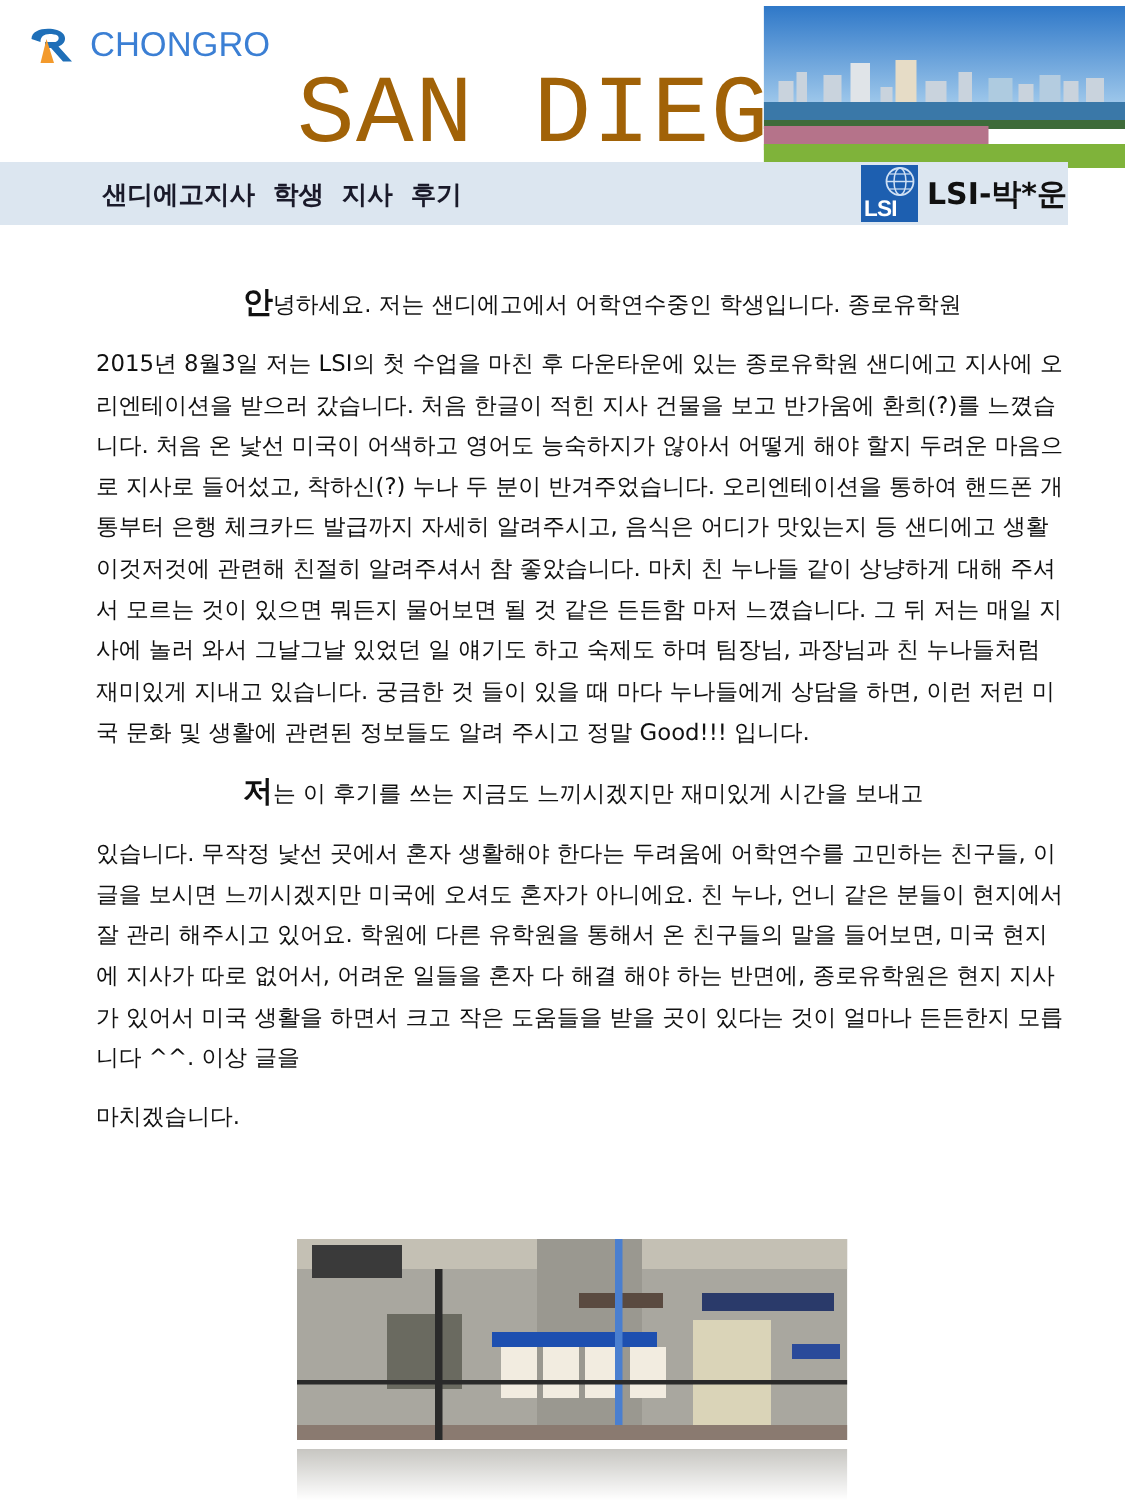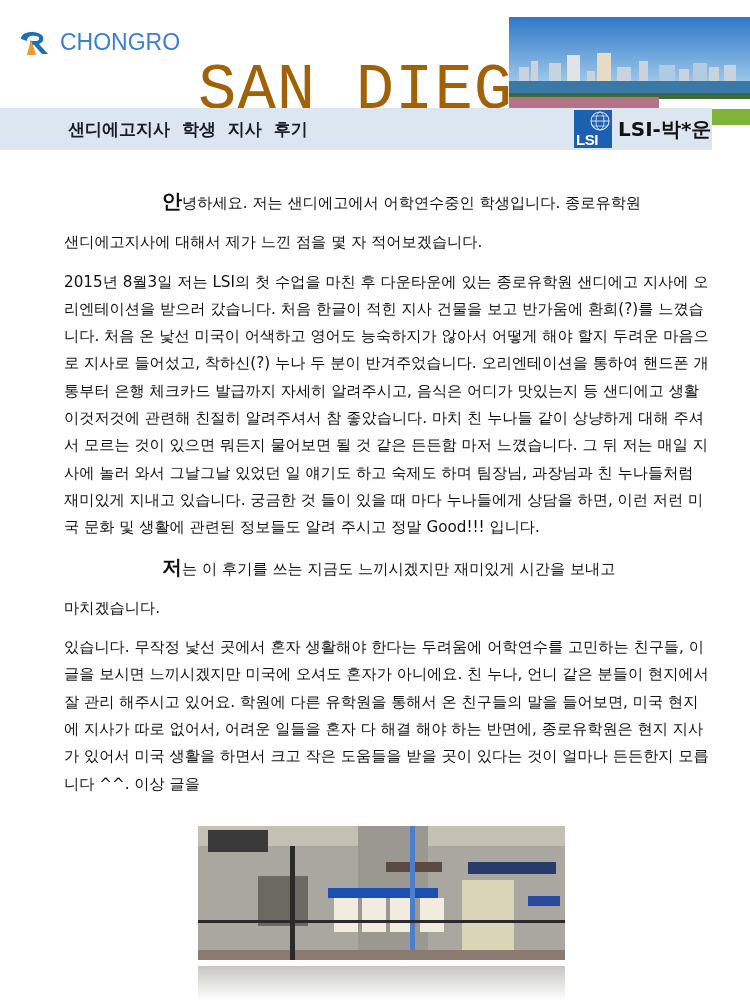--- a/index.html
+++ b/index.html
@@ -1,21 +1,21 @@
 <!DOCTYPE html>
 <html><head>
   <meta charset="utf-8">
   <style>
     html, body { margin: 0; padding: 0; }
     body {
       width: 750px; height: 1000px; overflow: hidden; background: #ffffff;
       font-family: "DejaVu Sans", sans-serif; color: #111;
       position: relative;
     }
-    .header { position: absolute; left: 0; top: 17px; width: 750px; height: 120px; background: #fff; }
+    .header { position: absolute; left: 0; top: 4px; width: 750px; height: 120px; background: #fff; }
     .logo { position: absolute; left: 18px; top: 12px; display: flex; align-items: center; }
     .logo-mark { width: 38px; height: 26px; position: relative; }
     .logo-text { font-family: "Liberation Sans", sans-serif; font-size: 23px; color: #3b7fd4; margin-left: 4px; letter-spacing: 0px; }
     .city-title { position: absolute; left: 198px; top: 42px; font-family: Liberation Mono, monospace; font-size: 64px; color: #a16207; letter-spacing: 1px; line-height: 1; }
     .hero { position: absolute; left: 509px; top: 0; width: 241px; height: 108px; overflow: hidden; }
     .band { position: absolute; left: 0; top: 108px; width: 712px; height: 42px; background: #dce6f0; }
     .band-title { position: absolute; left: 68px; top: 10px; font-size: 17px; font-weight: bold; color: #1a1a2a; word-spacing: 6px; }
     .lsi { position: absolute; left: 574px; top: 110px; display: flex; align-items: center; }
     .lsi-box { width: 38px; height: 38px; background: #1d5fb0; position: relative; }
     .lsi-box span { position: absolute; left: 2px; bottom: 0px; font-family: "Liberation Sans", sans-serif; font-weight: bold; color: #fff; font-size: 15px; letter-spacing: -0.5px; text-align: center; }
@@ -84,25 +84,24 @@
       <line x1="19" y1="6" x2="33" y2="6" stroke="#cfe0f4" stroke-width="0.8"></line>
       <line x1="19" y1="16" x2="33" y2="16" stroke="#cfe0f4" stroke-width="0.8"></line>
     </svg>
     <span>LSI</span>
   </div>
   <span class="lsi-name">LSI-박*운</span>
 </div>
 
 <div class="body-text">
   <p><span class="indent"></span><span class="dropcap">안</span><span>녕하세요. 저는 샌디에고에서 어학연수중인 학생입니다. 종로유학원</span></p>
-  <p>샌디에고지사에 대해서 제가 느낀 점을 몇 자 적어보겠습니다.</p>
   <p>2015년 8월3일 저는 LSI의 첫 수업을 마친 후 다운타운에 있는 종로유학원 샌디에고 지사에 오리엔테이션을 받으러 갔습니다. 처음 한글이 적힌 지사 건물을 보고 반가움에 환희(?)를 느꼈습니다. 처음 온 낯선 미국이 어색하고 영어도 능숙하지가 않아서 어떻게 해야 할지 두려운 마음으로 지사로 들어섰고, 착하신(?) 누나 두 분이 반겨주었습니다. 오리엔테이션을 통하여 핸드폰 개통부터 은행 체크카드 발급까지 자세히 알려주시고, 음식은 어디가 맛있는지 등 샌디에고 생활 이것저것에 관련해 친절히 알려주셔서 참 좋았습니다. 마치 친 누나들 같이 상냥하게 대해 주셔서 모르는 것이 있으면 뭐든지 물어보면 될 것 같은 든든함 마저 느꼈습니다. 그 뒤 저는 매일 지사에 놀러 와서 그날그날 있었던 일 얘기도 하고 숙제도 하며 팀장님, 과장님과 친 누나들처럼 재미있게 지내고 있습니다. 궁금한 것 들이 있을 때 마다 누나들에게 상담을 하면, 이런 저런 미국 문화 및 생활에 관련된 정보들도 알려 주시고 정말 Good!!! 입니다.</p>
   <p><span class="indent"></span><span class="dropcap">저</span><span>는 이 후기를 쓰는 지금도 느끼시겠지만 재미있게 시간을 보내고</span></p>
+  <p>있습니다. 무작정 낯선 곳에서 혼자 생활해야 한다는 두려움에 어학연수를 고민하는 친구들, 이 글을 보시면 느끼시겠지만 미국에 오셔도 혼자가 아니에요. 친 누나, 언니 같은 분들이 현지에서 잘 관리 해주시고 있어요. 학원에 다른 유학원을 통해서 온 친구들의 말을 들어보면, 미국 현지에 지사가 따로 없어서, 어려운 일들을 혼자 다 해결 해야 하는 반면에, 종로유학원은 현지 지사가 있어서 미국 생활을 하면서 크고 작은 도움들을 받을 곳이 있다는 것이 얼마나 든든한지 모릅니다 ^^. 이상 글을</p>
   <p>마치겠습니다.</p>
-  <p>있습니다. 무작정 낯선 곳에서 혼자 생활해야 한다는 두려움에 어학연수를 고민하는 친구들, 이 글을 보시면 느끼시겠지만 미국에 오셔도 혼자가 아니에요. 친 누나, 언니 같은 분들이 현지에서 잘 관리 해주시고 있어요. 학원에 다른 유학원을 통해서 온 친구들의 말을 들어보면, 미국 현지에 지사가 따로 없어서, 어려운 일들을 혼자 다 해결 해야 하는 반면에, 종로유학원은 현지 지사가 있어서 미국 생활을 하면서 크고 작은 도움들을 받을 곳이 있다는 것이 얼마나 든든한지 모릅니다 ^^. 이상 글을</p>
 </div>
 
 <div class="photo">
   <svg width="367" height="134" viewBox="0 0 367 134">
     <rect width="367" height="134" fill="#a9a79f"></rect>
     <rect x="0" y="0" width="367" height="20" fill="#c4c0b4"></rect>
     <rect x="160" y="0" width="70" height="134" fill="#9a9890"></rect>
     <rect x="10" y="4" width="60" height="22" fill="#3a3a3a"></rect>
     <rect x="60" y="50" width="50" height="50" fill="#6a6a60"></rect>
     <rect x="188" y="36" width="56" height="10" fill="#5a4a40"></rect>

